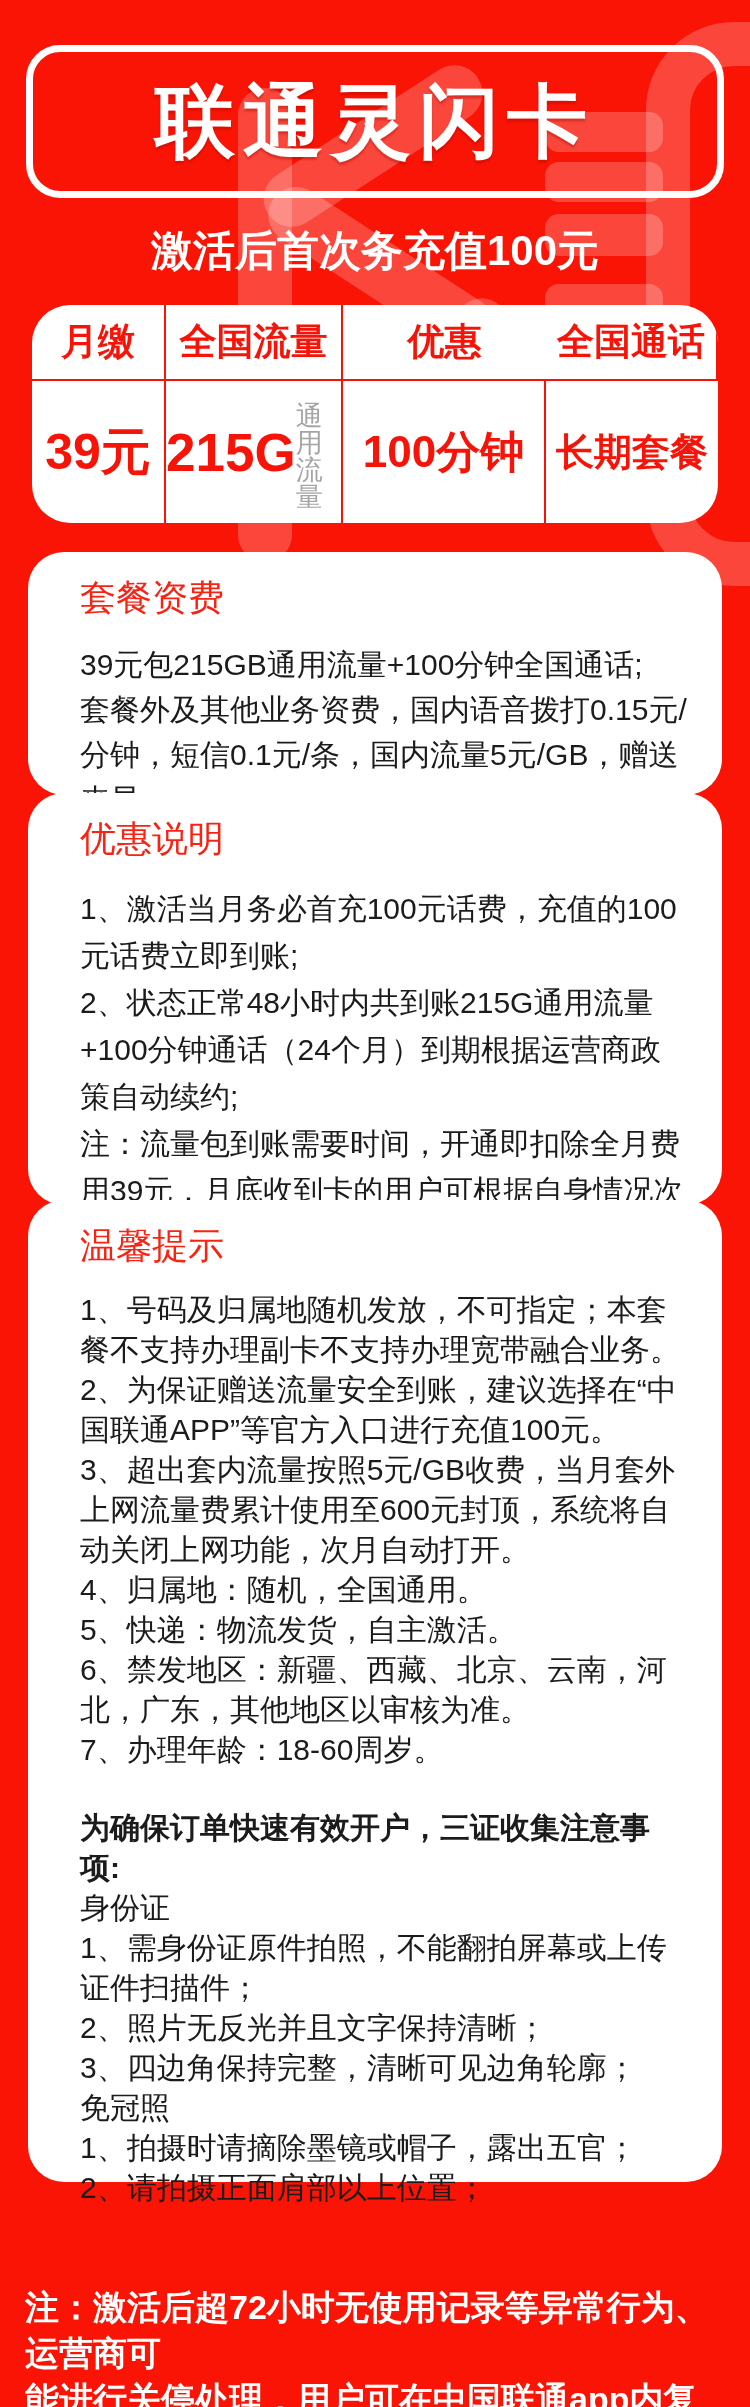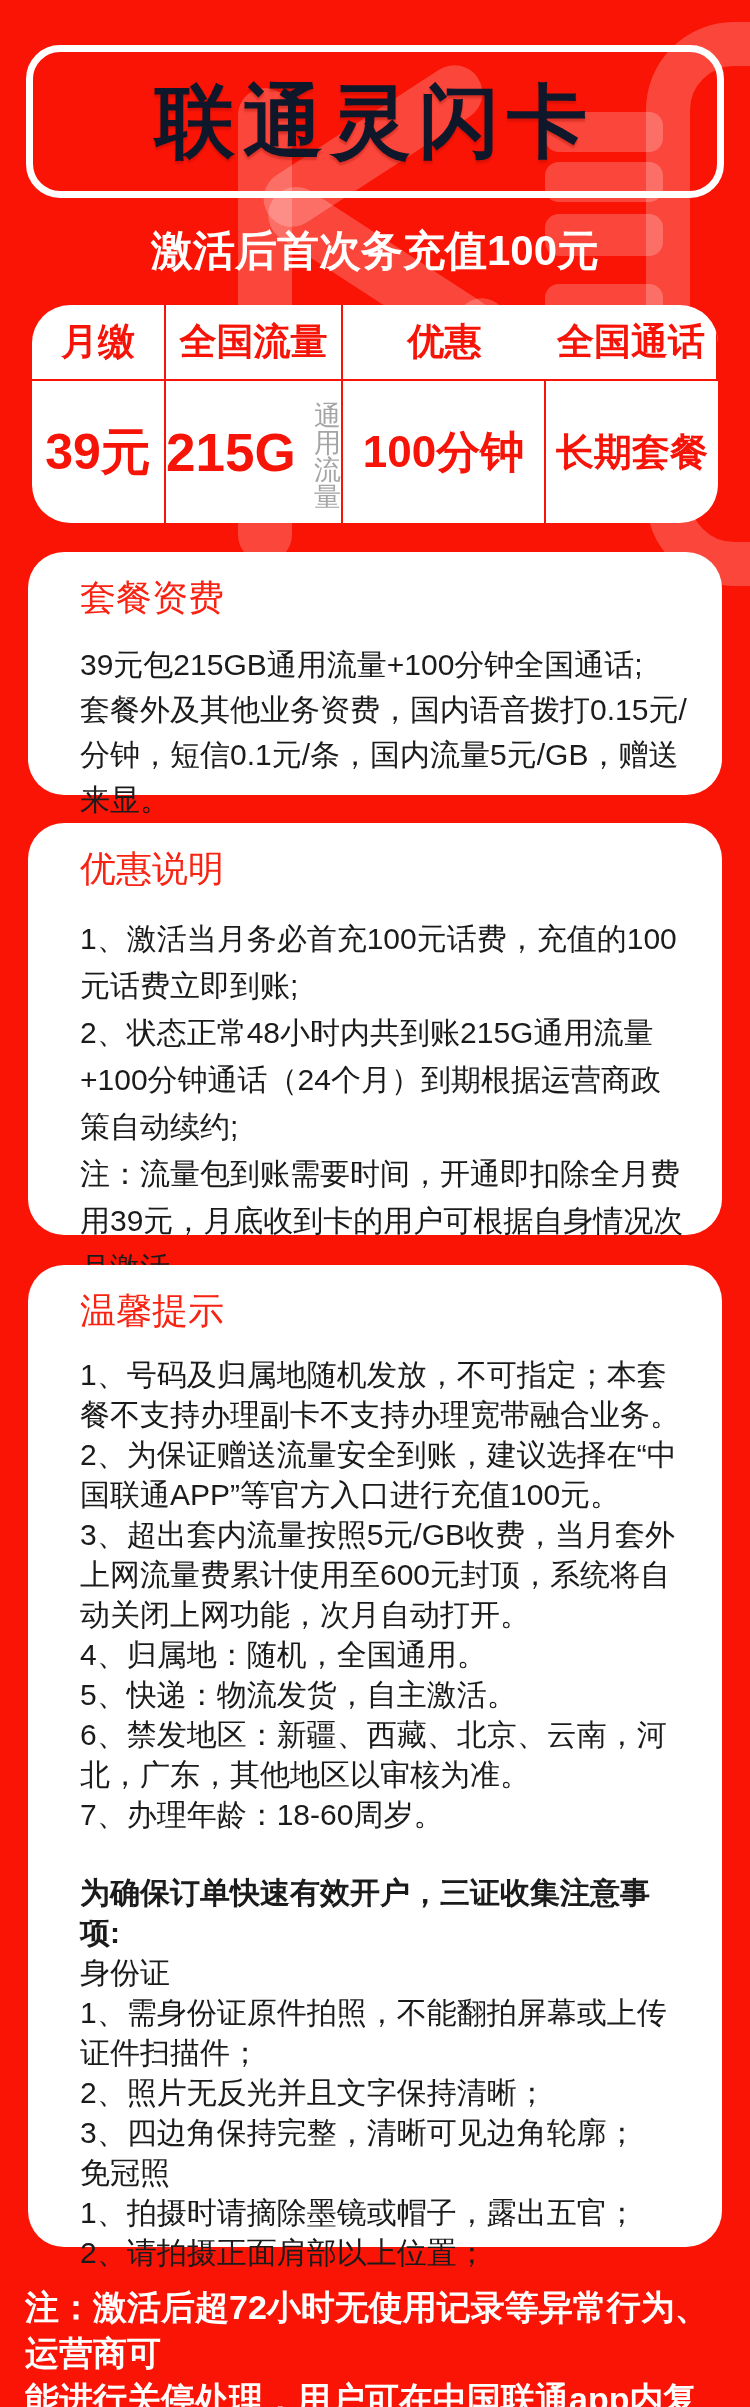--- a/index.html
+++ b/index.html
@@ -15,39 +15,39 @@
   .watermark{position:absolute;top:0;left:0;pointer-events:none;}
 
   
   .title-box{
     position:absolute;top:45px;left:26px;width:698px;height:153px;
     box-sizing:border-box;
     border:7px solid #ffffff;border-radius:34px;
     display:flex;align-items:center;justify-content:center;
   }
   .title-box .title{
-    color:#0f172a;font-size:80px;font-weight:bold;letter-spacing:8px;line-height:1;
+    color:#ffffff;font-size:80px;font-weight:bold;letter-spacing:8px;line-height:1;
     text-shadow:0 3px 2px rgba(160,10,0,.35);
   }
   .subtitle{
     position:absolute;top:228px;left:0;width:750px;
     text-align:center;color:#ffffff;font-size:42px;font-weight:bold;line-height:1.1;
   }
 
   
   .plan-table{
     position:absolute;top:305px;left:32px;width:686px;height:218px;
     background:#ffffff;border-radius:38px;overflow:hidden;
     display:grid;
     grid-template-columns:134px 177px 203px 172px;
     grid-template-rows:76px 142px;
   }
   .plan-table .cell{
     display:flex;align-items:center;justify-content:center;
-    color:#f61408;box-sizing:border-box;text-align:right;
+    color:#f61408;box-sizing:border-box;
   }
   .plan-table .hd{font-size:37px;font-weight:bold;border-bottom:2px solid #f61408;}
   .plan-table .vline{border-right:2px solid #f61408;}
   .val-fee{font-size:50px;font-weight:bold;}
   .val-data{flex-direction:row;}
   .val-data .big{font-size:53px;font-weight:bold;line-height:1;}
   .val-data .sub{font-size:27px;font-weight:normal;color:#a5a5a5;margin-top:10px;line-height:1;}
   .val-call{font-size:44px;font-weight:bold;}
   .val-benefit{font-size:38px;font-weight:bold;}
 
@@ -56,24 +56,24 @@
     position:absolute;left:28px;width:694px;
     background:#ffffff;border-radius:36px;
     box-sizing:border-box;padding:24px 34px 0 52px;
   }
   .card .card-title{
     color:#f92313;font-size:36px;line-height:44px;margin:0;font-weight:normal;
   }
   .card p{margin:0;color:#1b1b1b;font-size:30px;}
   .card-fees{top:552px;height:243px;}
   .card-fees .body{margin-top:22px;line-height:45px;}
-  .card-promo{top:823px;height:412px;}
+  .card-promo{top:793px;height:412px;}
   .card-promo .body{margin-top:24px;line-height:47px;}
   .card-promo .warning{color:#fe0000;}
-  .card-tips{top:1265px;height:982px;}
+  .card-tips{top:1200px;height:982px;}
   .card-tips .body{margin-top:22px;line-height:40px;}
   .card-tips .cert-heading{font-weight:bold;margin-top:38px;}
 
   
   .footer{
     position:absolute;top:2284px;left:25px;width:700px;
     color:#ffffff;font-size:34px;font-weight:bold;line-height:46px;
   }
 </style>
 </head>

